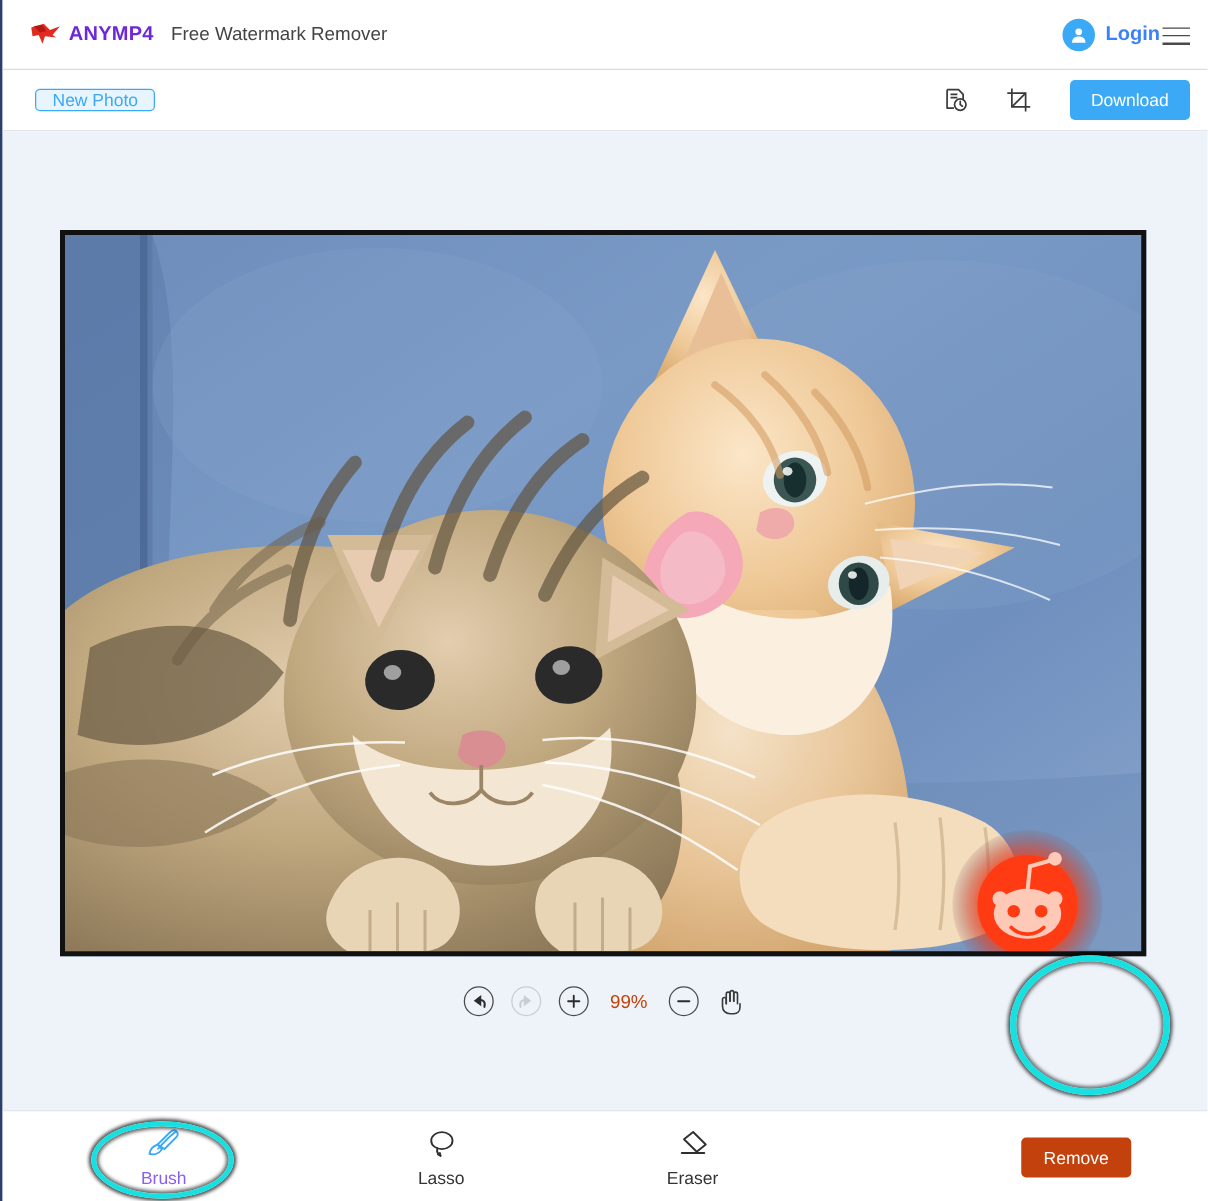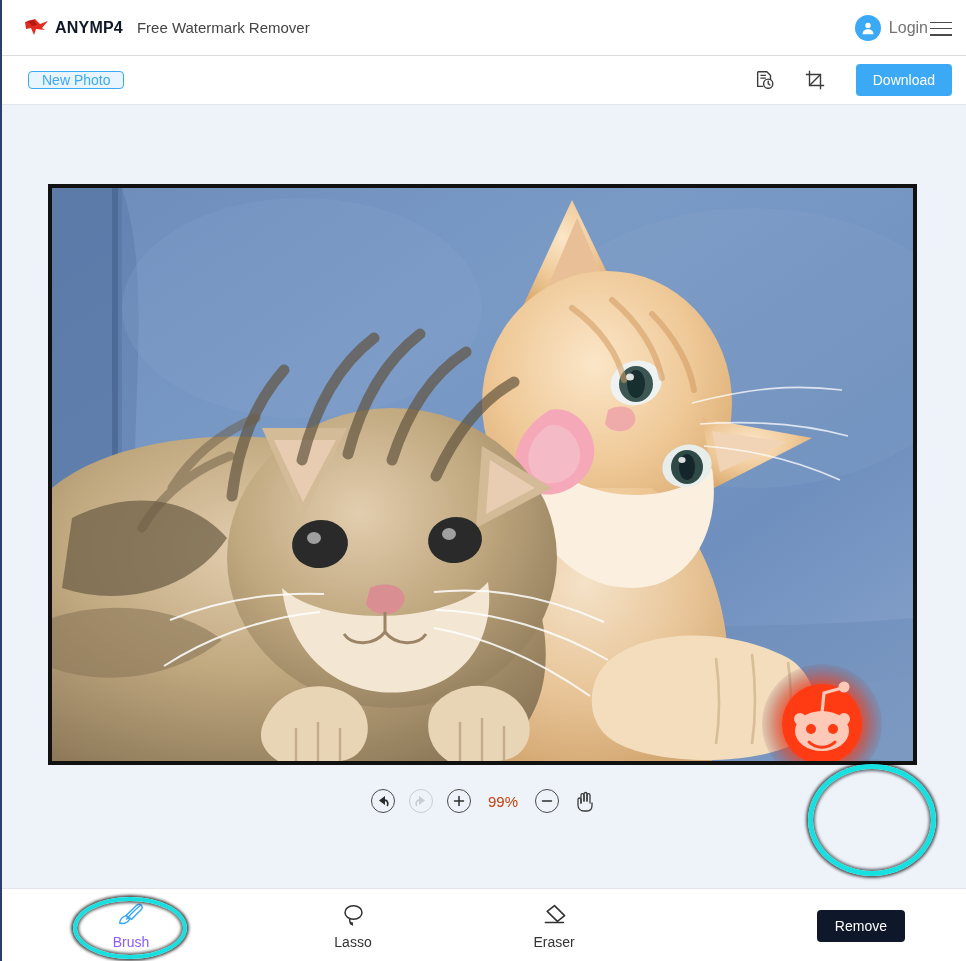--- a/index.html
+++ b/index.html
@@ -41,21 +41,21 @@
   }
   .brand-logo {
     width: 26px;
     height: 22px;
     margin-right: 3px;
     display: block;
   }
   .brand-name {
     font-size: 16px;
     font-weight: bold;
-    color: #0f172a;
+    color: #6d28d9;
     letter-spacing: 0.2px;
   }
   .brand-sub {
     font-size: 15px;
     color: #444444;
     margin-left: 12px;
   }
   .header-right {
     margin-left: auto;
     display: flex;
@@ -67,21 +67,22 @@
     height: 26px;
     border-radius: 50%;
     background: #3ba9f5;
     display: flex;
     align-items: center;
     justify-content: center;
     margin-right: 8px;
   }
   .login-label {
     font-size: 16px;
-    color: #737373;
+    color: #3b82f6;
+    font-weight: bold;
   }
   .hamburger {
     width: 22px;
     height: 16px;
     margin-left: 2px;
     display: flex;
     flex-direction: column;
     justify-content: space-between;
     padding-top: 2px;
     box-sizing: border-box;
@@ -264,21 +265,21 @@
     box-shadow: 0 0 3px 2px rgba(0,0,0,0.7),
                 inset 0 0 3px 2px rgba(0,0,0,0.6);
     pointer-events: none;
     box-sizing: border-box;
     z-index: 20;
   }
   .remove-btn {
     position: absolute;
     right: 61px;
     top: 21px;
-    background: #0f172a;
+    background: #c2410c;
     color: #ffffff;
     border: none;
     font-size: 14px;
     border-radius: 4px;
     padding: 9px 18px;
     cursor: pointer;
     font-family: "Liberation Sans", sans-serif;
     line-height: 1;
   }
 </style>

